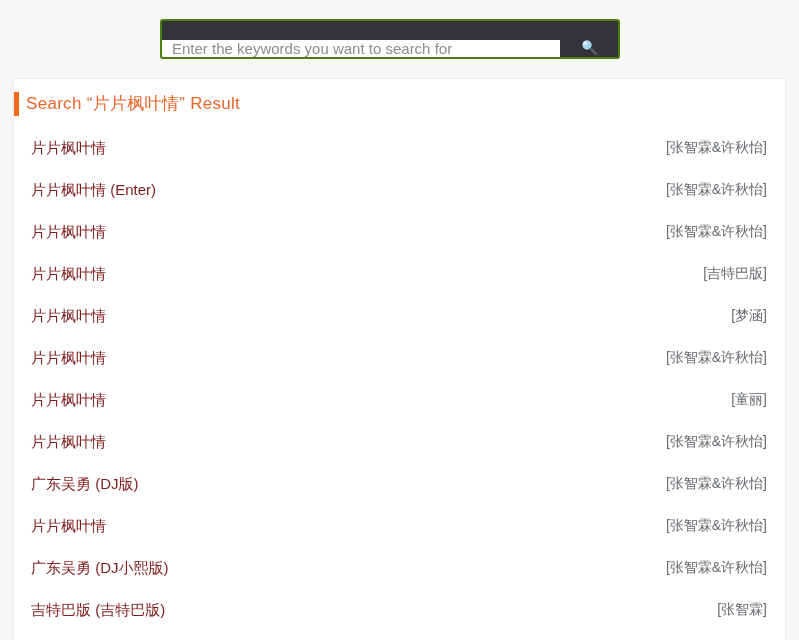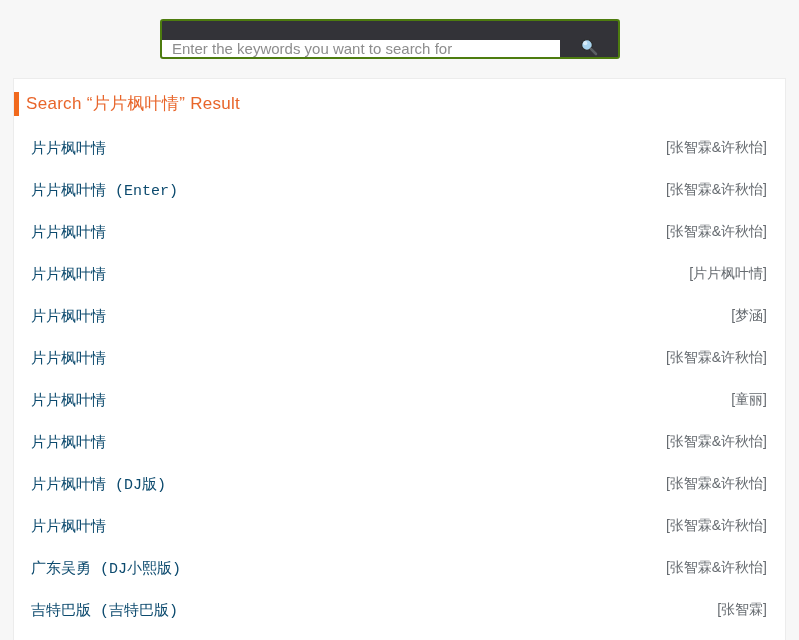--- a/index.html
+++ b/index.html
@@ -102,25 +102,24 @@
   .result-row {
     display: flex;
     align-items: center;
     justify-content: space-between;
     height: 42px;
     padding: 0 18px 0 17px;
     cursor: pointer;
   }
   .song-title {
     font-size: 15px;
-    color: #0c4a6e;
+    color: #7f1d1d;
     white-space: nowrap;
     overflow: hidden;
     text-overflow: ellipsis;
-    font-family: Liberation Mono, monospace;
   }
   .song-artist {
     font-size: 14px;
     color: #666b70;
     white-space: nowrap;
     margin-left: 20px;
     text-align: center;
   }
 </style>
 </head>
@@ -155,40 +154,40 @@
     <li class="result-row">
       <span class="song-title">片片枫叶情 (Enter)</span>
       <span class="song-artist">[张智霖&amp;许秋怡]</span>
     </li>
     <li class="result-row">
       <span class="song-title">片片枫叶情</span>
       <span class="song-artist">[张智霖&amp;许秋怡]</span>
     </li>
     <li class="result-row">
       <span class="song-title">片片枫叶情</span>
-      <span class="song-artist">[片片枫叶情]</span>
+      <span class="song-artist">[吉特巴版]</span>
     </li>
     <li class="result-row">
       <span class="song-title">片片枫叶情</span>
       <span class="song-artist">[梦涵]</span>
     </li>
     <li class="result-row">
       <span class="song-title">片片枫叶情</span>
       <span class="song-artist">[张智霖&amp;许秋怡]</span>
     </li>
     <li class="result-row">
       <span class="song-title">片片枫叶情</span>
       <span class="song-artist">[童丽]</span>
     </li>
     <li class="result-row">
       <span class="song-title">片片枫叶情</span>
       <span class="song-artist">[张智霖&amp;许秋怡]</span>
     </li>
     <li class="result-row">
-      <span class="song-title">片片枫叶情 (DJ版)</span>
+      <span class="song-title">广东吴勇 (DJ版)</span>
       <span class="song-artist">[张智霖&amp;许秋怡]</span>
     </li>
     <li class="result-row">
       <span class="song-title">片片枫叶情</span>
       <span class="song-artist">[张智霖&amp;许秋怡]</span>
     </li>
     <li class="result-row">
       <span class="song-title">广东吴勇 (DJ小熙版)</span>
       <span class="song-artist">[张智霖&amp;许秋怡]</span>
     </li>

